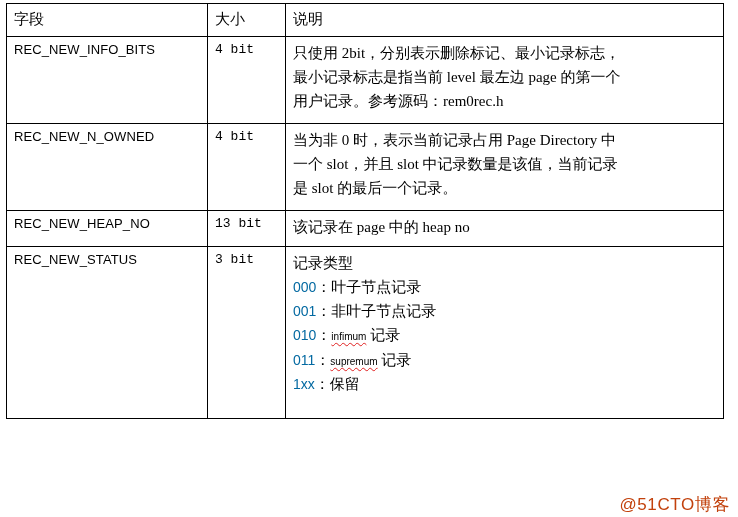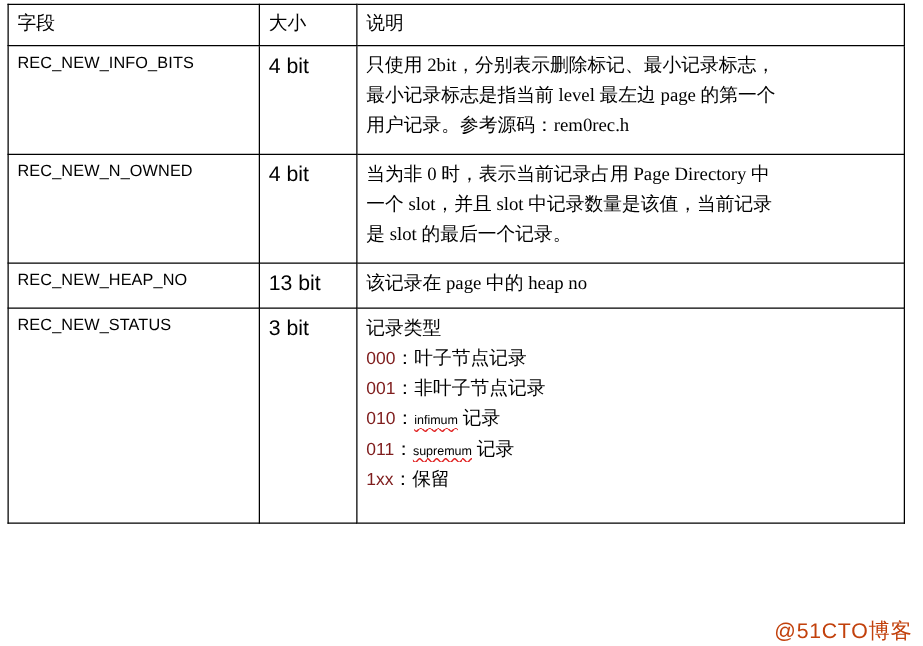--- a/index.html
+++ b/index.html
@@ -49,22 +49,22 @@
 
   
   .field-cell {
     font-family: "Liberation Sans", "DejaVu Sans", sans-serif;
     font-size: 13px;
     line-height: 1.45;
     letter-spacing: 0.1px;
     white-space: nowrap;
   }
   .size-cell {
-    font-family: Liberation Sans, sans-serif;
-    font-size: 17px;
+    font-family: Liberation Mono, monospace;
+    font-size: 13px;
     line-height: 1.45;
     white-space: nowrap;
   }
   .desc-cell {
     font-size: 15px;
     line-height: 1.62;
     margin-left: 36px;
   }
 
   
@@ -92,21 +92,21 @@
     list-style: none;
   }
   .status-list li {
     display: block;
     white-space: nowrap;
     line-height: 1.62;
   }
   .code {
     font-family: "Liberation Sans", "DejaVu Sans", sans-serif;
     font-size: 14px;
-    color: #7f1d1d;
+    color: #0369a1;
   }
   .code-sep {
     font-size: 15px;
   }
 
   
   .squiggle {
     font-family: "Liberation Sans", "DejaVu Sans", sans-serif;
     font-size: 10px;
     position: relative;

